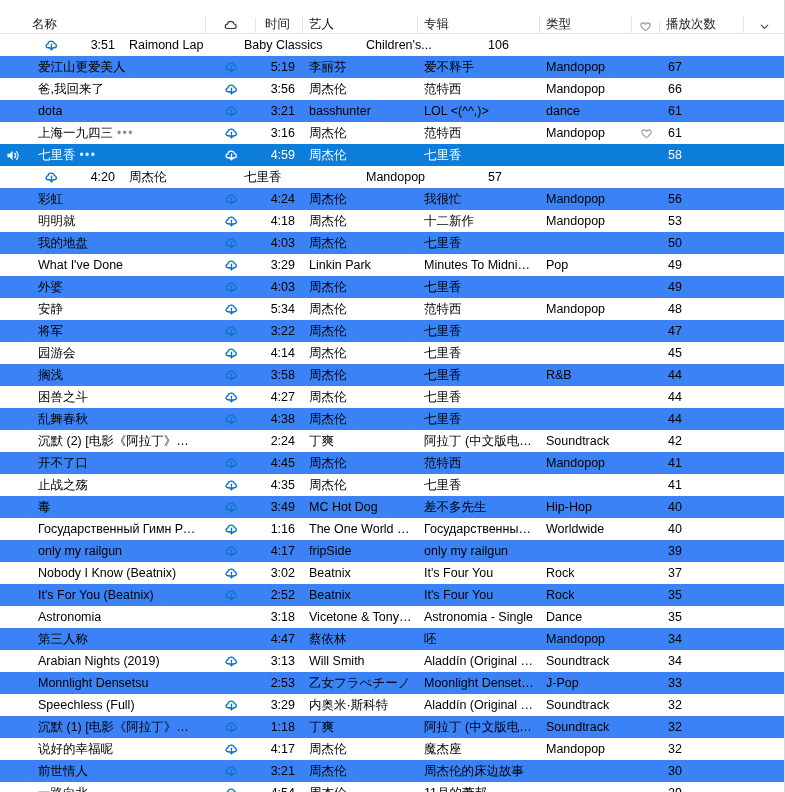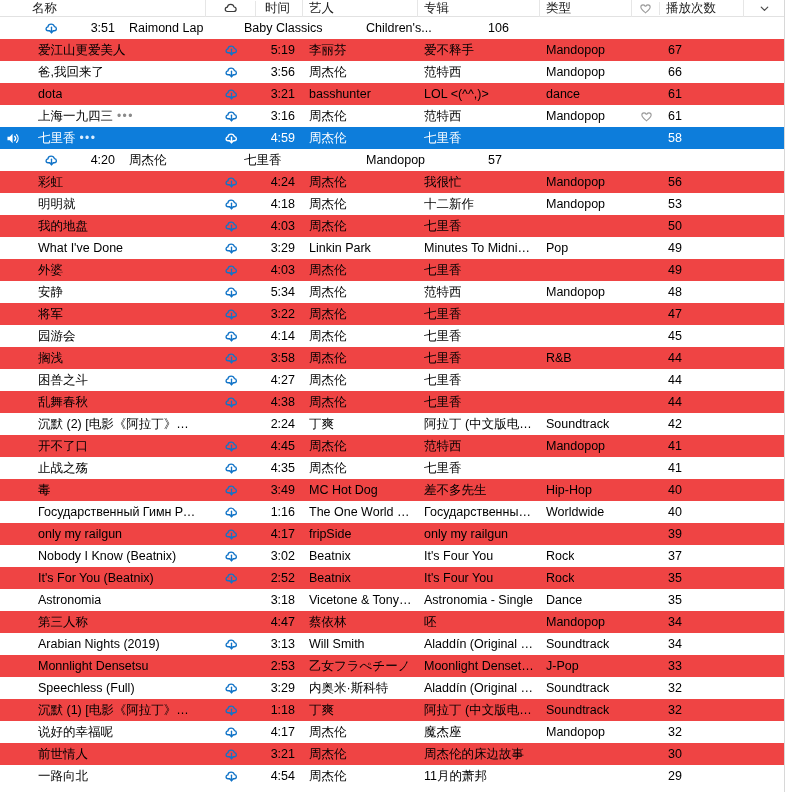--- a/index.html
+++ b/index.html
@@ -21,22 +21,22 @@
     width: 785px;
     height: 792px;
     position: relative;
     box-sizing: border-box;
     border-right: 1px solid #d8d8d8;
   }
 
   
   .hdr {
     display: flex;
-    height: 17px;
-    align-items: center;
+    height: 34px;
+    align-items: flex-end;
     background: #ffffff;
     border-bottom: 1px solid #e2e2e2;
     box-sizing: border-box;
     font-size: 12.5px;
     color: #1a1a1a;
   }
   .hdr .hcell {
     display: flex;
     align-items: center;
     box-sizing: border-box;
@@ -63,21 +63,21 @@
 
   
   .rows { position: relative; }
   .row {
     display: flex;
     height: 22px;
     align-items: stretch;
     box-sizing: border-box;
     background: #ffffff;
   }
-  .row.alt { background: #ef4444; }
+  .row.alt { background: #3b82f6; }
   .row.sel { background: #0d7ddb; color: #ffffff; }
 
   .cell {
     display: flex;
     align-items: center;
     box-sizing: border-box;
     padding: 0 6px;
     white-space: nowrap;
     overflow: hidden;
     text-overflow: clip;

